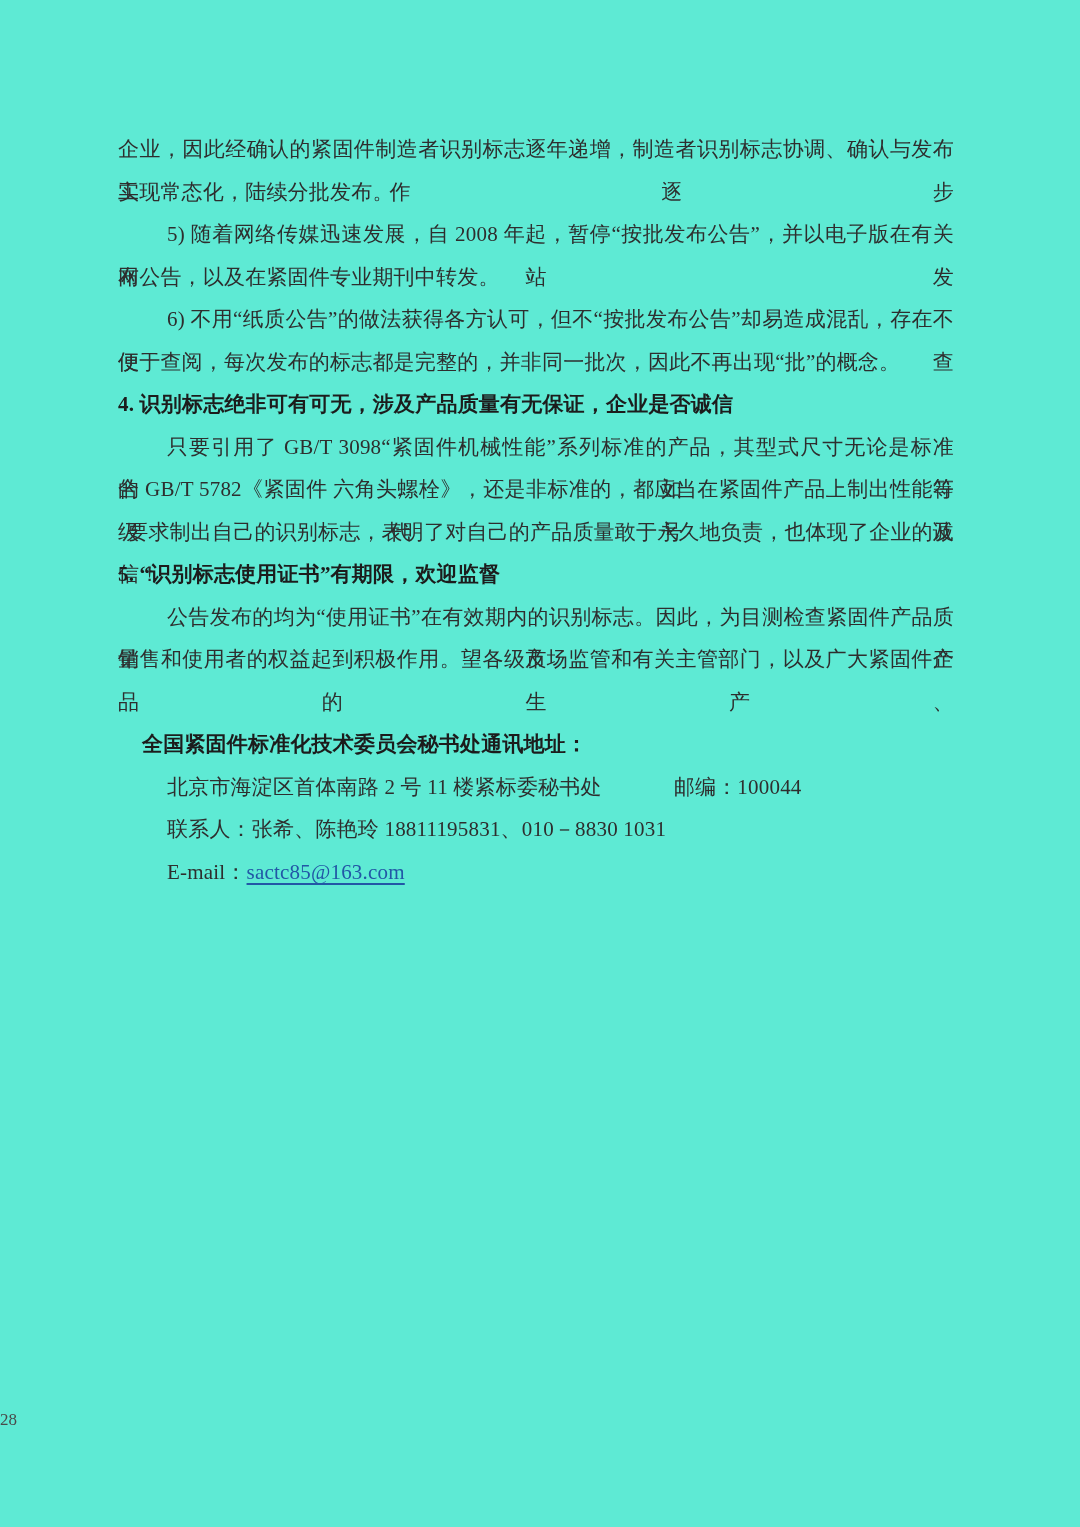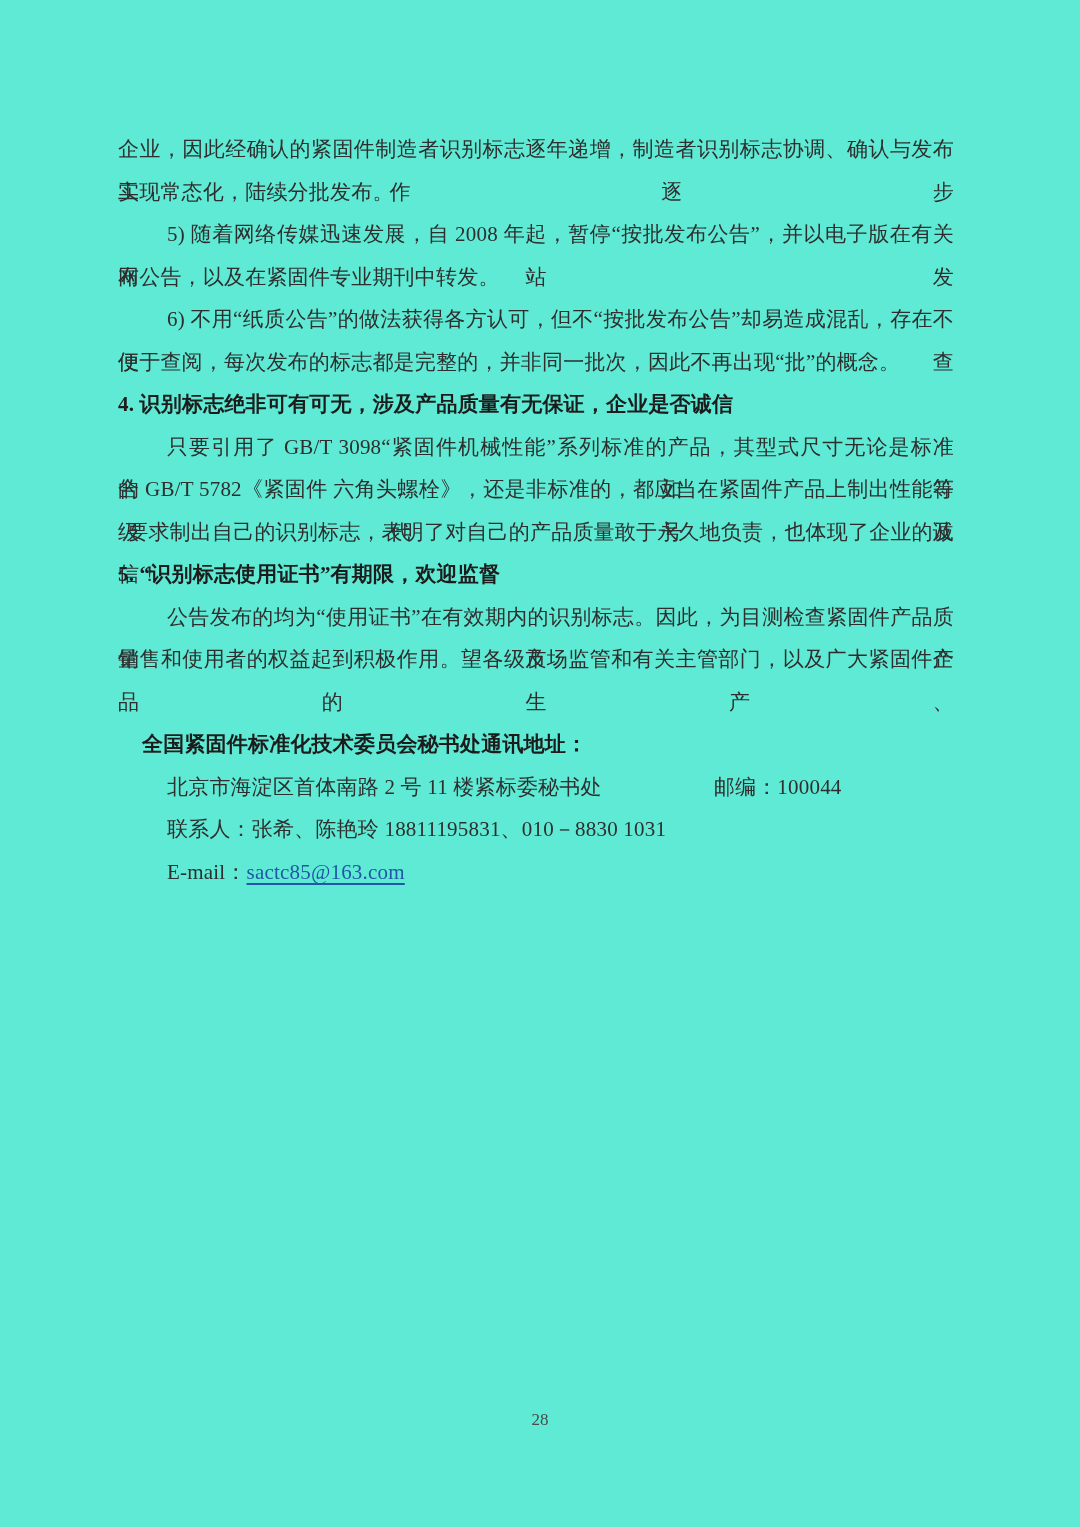--- a/index.html
+++ b/index.html
@@ -28,31 +28,31 @@
     overflow: visible;
   }
   
   .j { text-align: justify; text-align-last: justify; }
   
   .end { text-align: right; text-align-last: left; font-family: Liberation Serif, serif; }
   
   .ind { text-indent: 49px; }
   .hd { font-weight: bold; color: #1c1c1c; }
   .gap-before { margin-top: 42.5px; margin-left: 24px; }
-  .postal { margin-left: 112px; }
+  .postal { margin-left: 72px; }
   a.email-link {
     color: #2257a6;
     text-decoration: underline;
     text-underline-offset: 4px;
   }
   .page-number {
     position: absolute;
     left: 0; top: 1407px;
     width: 1080px;
-    text-align: center;
+    text-align: left;
     font-size: 17px;
     line-height: 26px;
     color: #4a4a4a;
   }
 </style>
 </head>
 <body>
 
 <div class="page">
   <div class="content">

